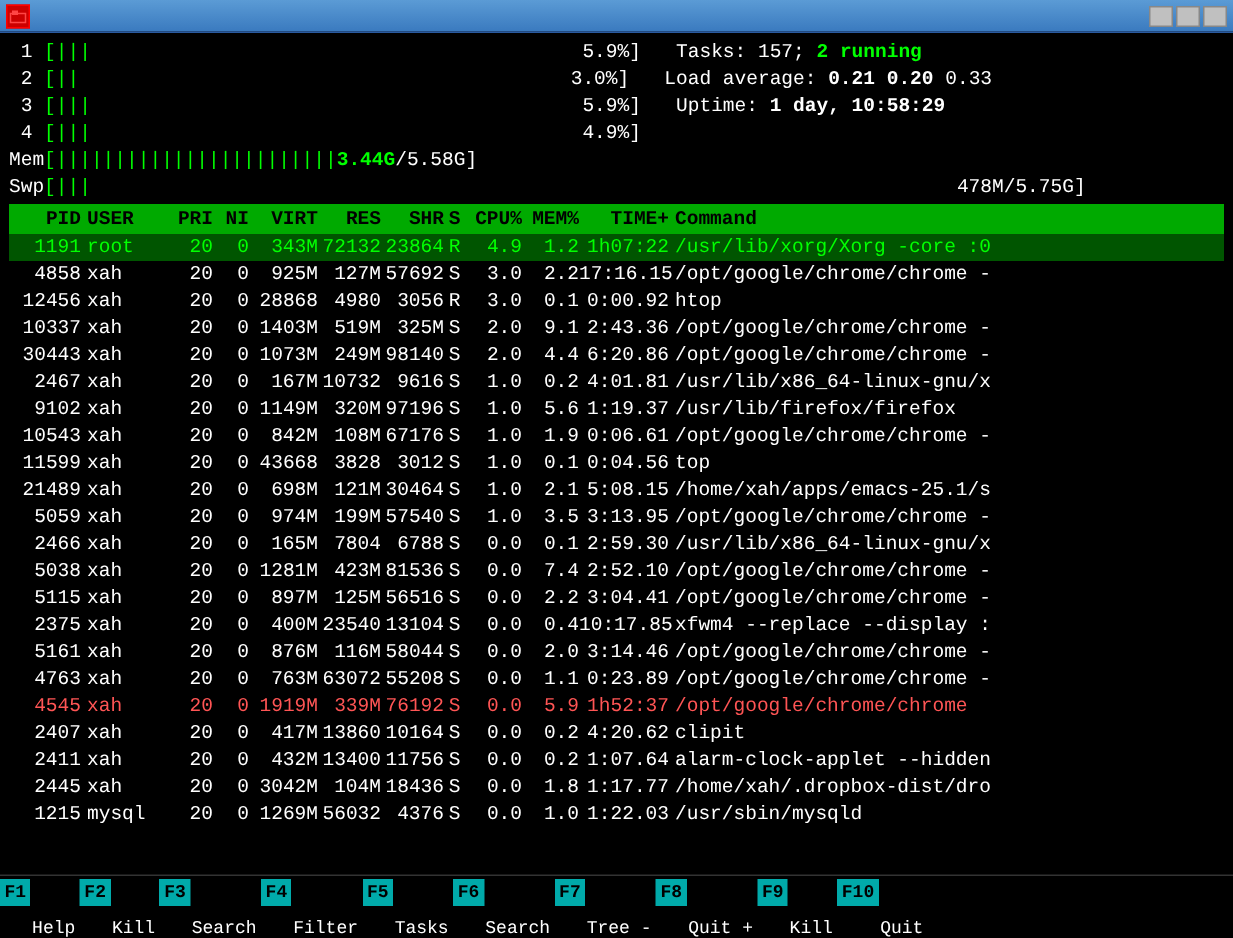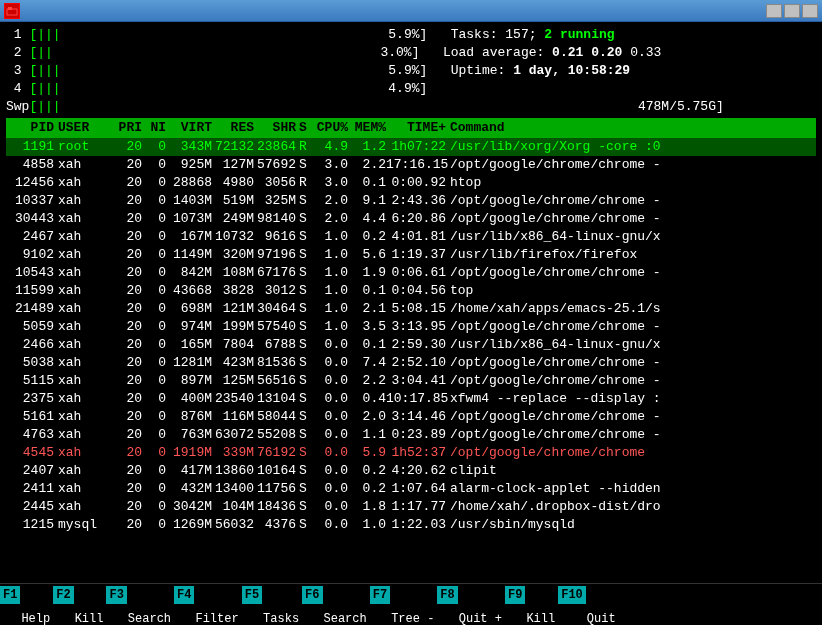--- a/index.html
+++ b/index.html
@@ -114,20 +114,21 @@
     <div class="titlebar-btn"></div>
   </div>
 </div>
 
 <div id="terminal">
     <div style="font-family: &quot;Courier New&quot;, monospace; font-size: 13px; color: rgb(255, 255, 255); background: rgb(0, 0, 0);">
       <div style="height: 18px; line-height: 18px; white-space: nowrap; overflow: hidden;"><span style="color:#fff">&nbsp;1&nbsp;</span><span style="color:#00ff00">[|||</span><span style="color:#fff">&nbsp;&nbsp;&nbsp;&nbsp;&nbsp;&nbsp;&nbsp;&nbsp;&nbsp;&nbsp;&nbsp;&nbsp;&nbsp;&nbsp;&nbsp;&nbsp;&nbsp;&nbsp;&nbsp;&nbsp;&nbsp;&nbsp;&nbsp;&nbsp;&nbsp;&nbsp;&nbsp;&nbsp;&nbsp;&nbsp;&nbsp;&nbsp;&nbsp;&nbsp;&nbsp;&nbsp;&nbsp;&nbsp;&nbsp;&nbsp;&nbsp;&nbsp;5.9%]</span><span style="color:#fff">&nbsp;&nbsp;&nbsp;Tasks:&nbsp;</span><span style="color:#fff">157;&nbsp;</span><span style="color:#00ff00;font-weight:bold">2 running</span></div>
       <div style="height: 18px; line-height: 18px; white-space: nowrap; overflow: hidden;"><span style="color:#fff">&nbsp;2&nbsp;</span><span style="color:#00ff00">[||</span><span style="color:#fff">&nbsp;&nbsp;&nbsp;&nbsp;&nbsp;&nbsp;&nbsp;&nbsp;&nbsp;&nbsp;&nbsp;&nbsp;&nbsp;&nbsp;&nbsp;&nbsp;&nbsp;&nbsp;&nbsp;&nbsp;&nbsp;&nbsp;&nbsp;&nbsp;&nbsp;&nbsp;&nbsp;&nbsp;&nbsp;&nbsp;&nbsp;&nbsp;&nbsp;&nbsp;&nbsp;&nbsp;&nbsp;&nbsp;&nbsp;&nbsp;&nbsp;&nbsp;3.0%]</span><span style="color:#fff">&nbsp;&nbsp;&nbsp;Load average:&nbsp;</span><span style="font-weight:bold;color:#fff">0.21</span><span style="color:#fff">&nbsp;</span><span style="font-weight:bold;color:#fff">0.20</span><span style="color:#fff">&nbsp;0.33</span></div>
       <div style="height: 18px; line-height: 18px; white-space: nowrap; overflow: hidden;"><span style="color:#fff">&nbsp;3&nbsp;</span><span style="color:#00ff00">[|||</span><span style="color:#fff">&nbsp;&nbsp;&nbsp;&nbsp;&nbsp;&nbsp;&nbsp;&nbsp;&nbsp;&nbsp;&nbsp;&nbsp;&nbsp;&nbsp;&nbsp;&nbsp;&nbsp;&nbsp;&nbsp;&nbsp;&nbsp;&nbsp;&nbsp;&nbsp;&nbsp;&nbsp;&nbsp;&nbsp;&nbsp;&nbsp;&nbsp;&nbsp;&nbsp;&nbsp;&nbsp;&nbsp;&nbsp;&nbsp;&nbsp;&nbsp;&nbsp;&nbsp;5.9%]</span><span style="color:#fff">&nbsp;&nbsp;&nbsp;Uptime:&nbsp;</span><span style="font-weight:bold;color:#fff">1 day, 10:58:29</span></div>
       <div style="height: 18px; line-height: 18px; white-space: nowrap; overflow: hidden;"><span style="color:#fff">&nbsp;4&nbsp;</span><span style="color:#00ff00">[|||</span><span style="color:#fff">&nbsp;&nbsp;&nbsp;&nbsp;&nbsp;&nbsp;&nbsp;&nbsp;&nbsp;&nbsp;&nbsp;&nbsp;&nbsp;&nbsp;&nbsp;&nbsp;&nbsp;&nbsp;&nbsp;&nbsp;&nbsp;&nbsp;&nbsp;&nbsp;&nbsp;&nbsp;&nbsp;&nbsp;&nbsp;&nbsp;&nbsp;&nbsp;&nbsp;&nbsp;&nbsp;&nbsp;&nbsp;&nbsp;&nbsp;&nbsp;&nbsp;&nbsp;4.9%]</span></div>
+      <div style="height: 18px; line-height: 18px; white-space: nowrap; overflow: hidden;"><span style="color:#fff">Mem</span><span style="color:#00ff00">[||||||||||||||||||||||||</span><span style="color:#00ff00;font-weight:bold">3.44G</span><span style="color:#fff">/</span><span style="color:#fff">5.58G]</span></div>
       <div style="height: 18px; line-height: 18px; white-space: nowrap; overflow: hidden;"><span style="color:#fff">Swp</span><span style="color:#00ff00">[|||</span><span style="color:#fff">&nbsp;&nbsp;&nbsp;&nbsp;&nbsp;&nbsp;&nbsp;&nbsp;&nbsp;&nbsp;&nbsp;&nbsp;&nbsp;&nbsp;&nbsp;&nbsp;&nbsp;&nbsp;&nbsp;&nbsp;&nbsp;&nbsp;&nbsp;&nbsp;&nbsp;&nbsp;&nbsp;&nbsp;&nbsp;&nbsp;&nbsp;&nbsp;&nbsp;&nbsp;&nbsp;&nbsp;&nbsp;&nbsp;&nbsp;&nbsp;&nbsp;&nbsp;&nbsp;&nbsp;&nbsp;&nbsp;&nbsp;&nbsp;&nbsp;&nbsp;&nbsp;&nbsp;&nbsp;&nbsp;&nbsp;&nbsp;&nbsp;&nbsp;&nbsp;&nbsp;&nbsp;&nbsp;&nbsp;&nbsp;&nbsp;&nbsp;&nbsp;&nbsp;&nbsp;&nbsp;&nbsp;&nbsp;&nbsp;&nbsp;</span><span style="color:#fff">478M/5.75G]</span></div>
       <div style="background: rgb(0, 170, 0); color: rgb(0, 0, 0); height: 20px; line-height: 20px; white-space: nowrap; overflow: hidden; font-weight: bold; margin-top: 2px; padding: 0px 2px;"><span style="display:inline-block;width:46px;text-align:right">PID</span><span style="display:inline-block;width:4px">&nbsp;</span><span style="display:inline-block;width:52px">USER</span><span style="display:inline-block;width:32px;text-align:right">PRI</span><span style="display:inline-block;width:24px;text-align:right">NI</span><span style="display:inline-block;width:46px;text-align:right">VIRT</span><span style="display:inline-block;width:42px;text-align:right">RES</span><span style="display:inline-block;width:42px;text-align:right">SHR</span><span style="display:inline-block;width:14px;text-align:center">S</span><span style="display:inline-block;width:38px;text-align:right">CPU%</span><span style="display:inline-block;width:38px;text-align:right">MEM%</span><span style="display:inline-block;width:60px;text-align:right">TIME+</span><span style="display:inline-block;margin-left:4px">Command</span></div>
       <div style="height: 18px; line-height: 18px; white-space: nowrap; overflow: hidden; padding: 0px 2px; background: rgb(0, 85, 0); color: rgb(0, 255, 0);"><span style="display:inline-block;width:46px;text-align:right">1191</span><span style="display:inline-block;width:4px">&nbsp;</span><span style="display:inline-block;width:52px">root</span><span style="display:inline-block;width:32px;text-align:right">20</span><span style="display:inline-block;width:24px;text-align:right">0</span><span style="display:inline-block;width:46px;text-align:right">343M</span><span style="display:inline-block;width:42px;text-align:right">72132</span><span style="display:inline-block;width:42px;text-align:right">23864</span><span style="display:inline-block;width:14px;text-align:center">R</span><span style="display:inline-block;width:38px;text-align:right">4.9</span><span style="display:inline-block;width:38px;text-align:right">1.2</span><span style="display:inline-block;width:60px;text-align:right">1h07:22</span><span style="display:inline-block;margin-left:4px">/usr/lib/xorg/Xorg -core :0</span></div>
       <div style="height: 18px; line-height: 18px; white-space: nowrap; overflow: hidden; padding: 0px 2px; color: rgb(255, 255, 255);"><span style="display:inline-block;width:46px;text-align:right">4858</span><span style="display:inline-block;width:4px">&nbsp;</span><span style="display:inline-block;width:52px">xah</span><span style="display:inline-block;width:32px;text-align:right">20</span><span style="display:inline-block;width:24px;text-align:right">0</span><span style="display:inline-block;width:46px;text-align:right">925M</span><span style="display:inline-block;width:42px;text-align:right">127M</span><span style="display:inline-block;width:42px;text-align:right">57692</span><span style="display:inline-block;width:14px;text-align:center">S</span><span style="display:inline-block;width:38px;text-align:right">3.0</span><span style="display:inline-block;width:38px;text-align:right">2.2</span><span style="display:inline-block;width:60px;text-align:right">17:16.15</span><span style="display:inline-block;margin-left:4px">/opt/google/chrome/chrome -</span></div>
       <div style="height: 18px; line-height: 18px; white-space: nowrap; overflow: hidden; padding: 0px 2px; color: rgb(255, 255, 255);"><span style="display:inline-block;width:46px;text-align:right">12456</span><span style="display:inline-block;width:4px">&nbsp;</span><span style="display:inline-block;width:52px">xah</span><span style="display:inline-block;width:32px;text-align:right">20</span><span style="display:inline-block;width:24px;text-align:right">0</span><span style="display:inline-block;width:46px;text-align:right">28868</span><span style="display:inline-block;width:42px;text-align:right">4980</span><span style="display:inline-block;width:42px;text-align:right">3056</span><span style="display:inline-block;width:14px;text-align:center">R</span><span style="display:inline-block;width:38px;text-align:right">3.0</span><span style="display:inline-block;width:38px;text-align:right">0.1</span><span style="display:inline-block;width:60px;text-align:right">0:00.92</span><span style="display:inline-block;margin-left:4px">htop</span></div>
       <div style="height: 18px; line-height: 18px; white-space: nowrap; overflow: hidden; padding: 0px 2px; color: rgb(255, 255, 255);"><span style="display:inline-block;width:46px;text-align:right">10337</span><span style="display:inline-block;width:4px">&nbsp;</span><span style="display:inline-block;width:52px">xah</span><span style="display:inline-block;width:32px;text-align:right">20</span><span style="display:inline-block;width:24px;text-align:right">0</span><span style="display:inline-block;width:46px;text-align:right">1403M</span><span style="display:inline-block;width:42px;text-align:right">519M</span><span style="display:inline-block;width:42px;text-align:right">325M</span><span style="display:inline-block;width:14px;text-align:center">S</span><span style="display:inline-block;width:38px;text-align:right">2.0</span><span style="display:inline-block;width:38px;text-align:right">9.1</span><span style="display:inline-block;width:60px;text-align:right">2:43.36</span><span style="display:inline-block;margin-left:4px">/opt/google/chrome/chrome -</span></div>
       <div style="height: 18px; line-height: 18px; white-space: nowrap; overflow: hidden; padding: 0px 2px; color: rgb(255, 255, 255);"><span style="display:inline-block;width:46px;text-align:right">30443</span><span style="display:inline-block;width:4px">&nbsp;</span><span style="display:inline-block;width:52px">xah</span><span style="display:inline-block;width:32px;text-align:right">20</span><span style="display:inline-block;width:24px;text-align:right">0</span><span style="display:inline-block;width:46px;text-align:right">1073M</span><span style="display:inline-block;width:42px;text-align:right">249M</span><span style="display:inline-block;width:42px;text-align:right">98140</span><span style="display:inline-block;width:14px;text-align:center">S</span><span style="display:inline-block;width:38px;text-align:right">2.0</span><span style="display:inline-block;width:38px;text-align:right">4.4</span><span style="display:inline-block;width:60px;text-align:right">6:20.86</span><span style="display:inline-block;margin-left:4px">/opt/google/chrome/chrome -</span></div>
       <div style="height: 18px; line-height: 18px; white-space: nowrap; overflow: hidden; padding: 0px 2px; color: rgb(255, 255, 255);"><span style="display:inline-block;width:46px;text-align:right">2467</span><span style="display:inline-block;width:4px">&nbsp;</span><span style="display:inline-block;width:52px">xah</span><span style="display:inline-block;width:32px;text-align:right">20</span><span style="display:inline-block;width:24px;text-align:right">0</span><span style="display:inline-block;width:46px;text-align:right">167M</span><span style="display:inline-block;width:42px;text-align:right">10732</span><span style="display:inline-block;width:42px;text-align:right">9616</span><span style="display:inline-block;width:14px;text-align:center">S</span><span style="display:inline-block;width:38px;text-align:right">1.0</span><span style="display:inline-block;width:38px;text-align:right">0.2</span><span style="display:inline-block;width:60px;text-align:right">4:01.81</span><span style="display:inline-block;margin-left:4px">/usr/lib/x86_64-linux-gnu/x</span></div>
       <div style="height: 18px; line-height: 18px; white-space: nowrap; overflow: hidden; padding: 0px 2px; color: rgb(255, 255, 255);"><span style="display:inline-block;width:46px;text-align:right">9102</span><span style="display:inline-block;width:4px">&nbsp;</span><span style="display:inline-block;width:52px">xah</span><span style="display:inline-block;width:32px;text-align:right">20</span><span style="display:inline-block;width:24px;text-align:right">0</span><span style="display:inline-block;width:46px;text-align:right">1149M</span><span style="display:inline-block;width:42px;text-align:right">320M</span><span style="display:inline-block;width:42px;text-align:right">97196</span><span style="display:inline-block;width:14px;text-align:center">S</span><span style="display:inline-block;width:38px;text-align:right">1.0</span><span style="display:inline-block;width:38px;text-align:right">5.6</span><span style="display:inline-block;width:60px;text-align:right">1:19.37</span><span style="display:inline-block;margin-left:4px">/usr/lib/firefox/firefox</span></div>
       <div style="height: 18px; line-height: 18px; white-space: nowrap; overflow: hidden; padding: 0px 2px; color: rgb(255, 255, 255);"><span style="display:inline-block;width:46px;text-align:right">10543</span><span style="display:inline-block;width:4px">&nbsp;</span><span style="display:inline-block;width:52px">xah</span><span style="display:inline-block;width:32px;text-align:right">20</span><span style="display:inline-block;width:24px;text-align:right">0</span><span style="display:inline-block;width:46px;text-align:right">842M</span><span style="display:inline-block;width:42px;text-align:right">108M</span><span style="display:inline-block;width:42px;text-align:right">67176</span><span style="display:inline-block;width:14px;text-align:center">S</span><span style="display:inline-block;width:38px;text-align:right">1.0</span><span style="display:inline-block;width:38px;text-align:right">1.9</span><span style="display:inline-block;width:60px;text-align:right">0:06.61</span><span style="display:inline-block;margin-left:4px">/opt/google/chrome/chrome -</span></div>

